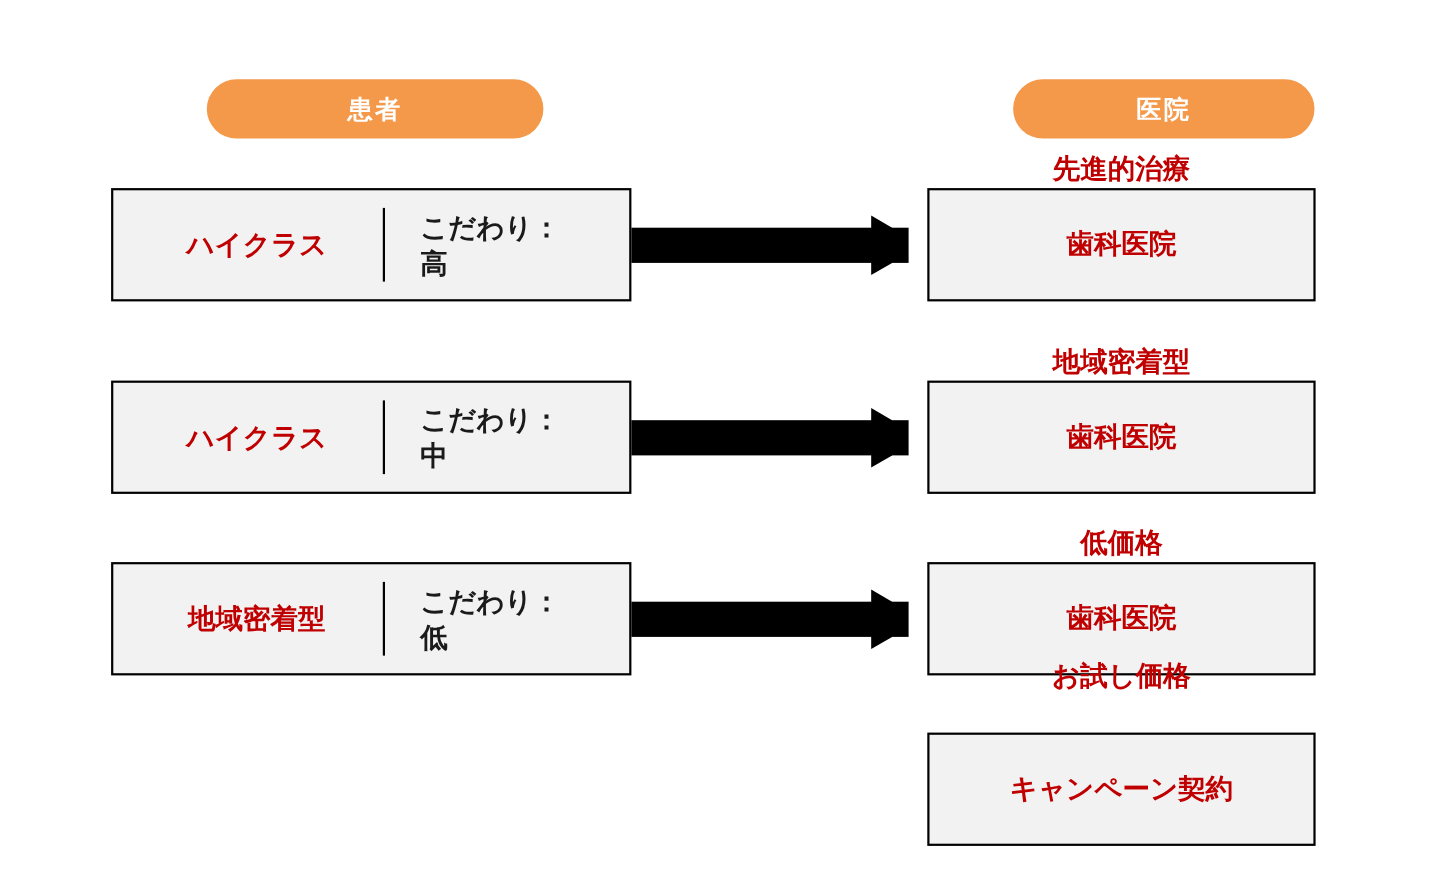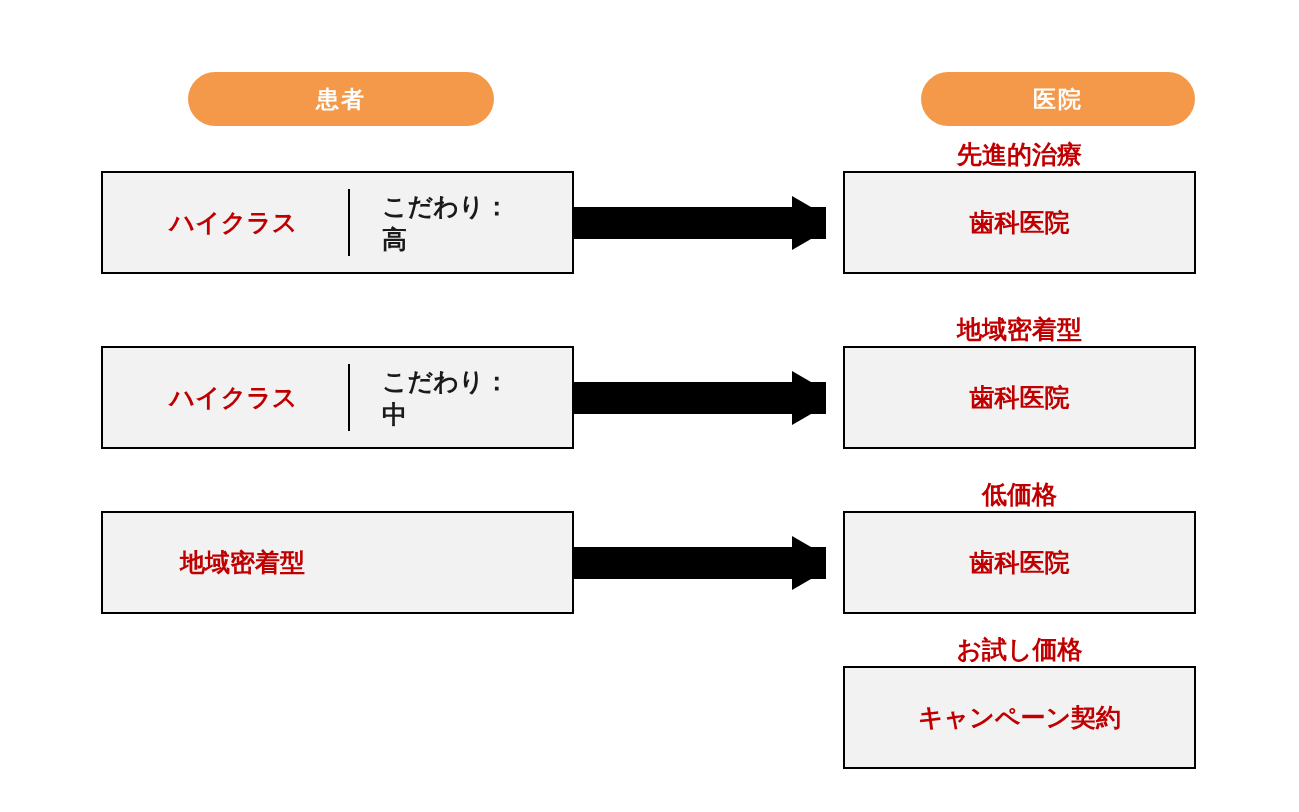--- a/index.html
+++ b/index.html
@@ -88,21 +88,21 @@
     width: 0; height: 0;
     border-top: 11px solid transparent;
     border-bottom: 11px solid transparent;
     border-left: 19px solid #000000;
   }
 
   
   .row-1 { top: 155px; }
   .row-2 { top: 330px; }
   .row-3 { top: 495px; }
-  .row-4 { top: 650px; }
+  .row-4 { top: 650px; gap: 34px; }
 </style>
 </head>
 <body>
 
 <div class="canvas">
 
   <div class="pill pill-left">
     <span>患者</span>
   </div>
   <div class="pill pill-right">
@@ -123,20 +123,23 @@
       <span class="patient-class">ハイクラス</span>
     </div>
     <div class="cell cell-pref">
       <span class="patient-pref">こだわり：中</span>
     </div>
   </div>
 
   <div class="patient-row row-3">
     <div class="cell cell-class">
       <span class="patient-class">地域密着型</span>
+    </div>
+    <div class="cell cell-pref">
+      <span class="patient-pref">こだわり：低</span>
     </div>
   </div>
 
   <div class="arrow row-1">
     <div class="shaft"></div>
     <div class="head"></div>
   </div>
   <div class="arrow row-2">
     <div class="shaft"></div>
     <div class="head"></div>

